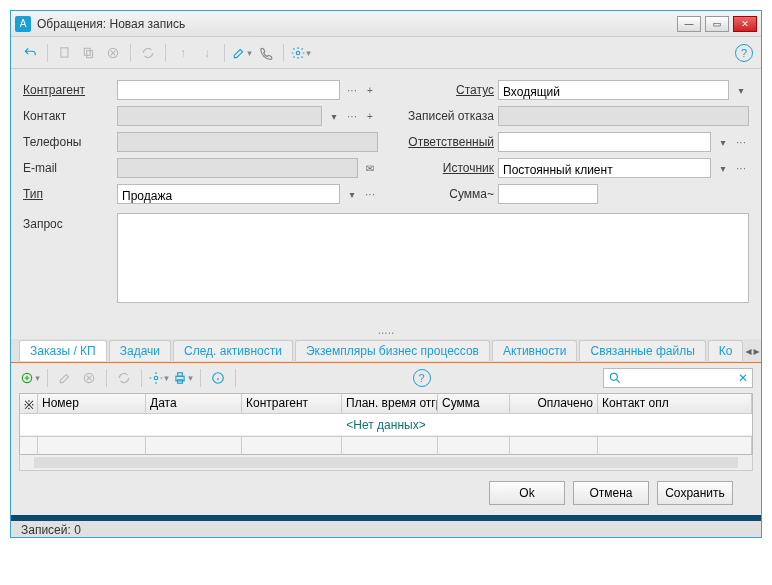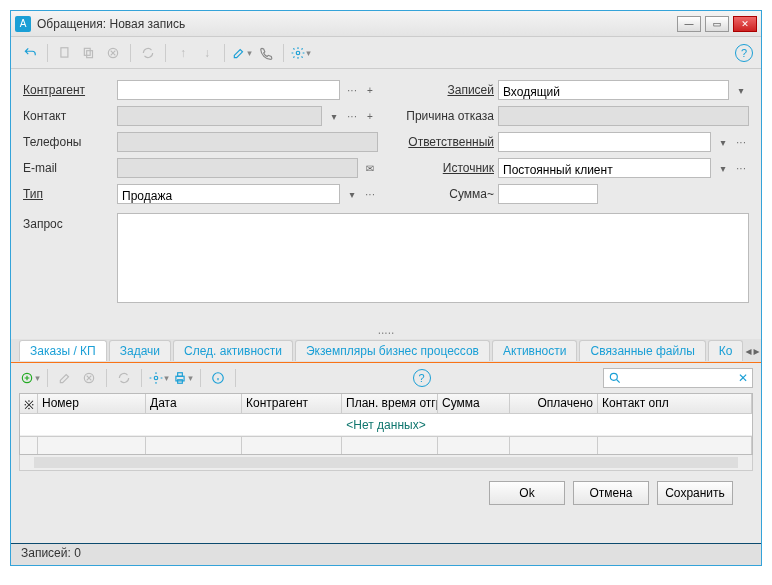--- a/index.html
+++ b/index.html
@@ -41,21 +41,21 @@
 .grid { border:1px solid #bbb; margin:0 8px; background:#fff; }
 .ghead { display:flex; background:linear-gradient(#f8f8f8,#e8e8e8); border-bottom:1px solid #ccc; height:20px;}
 .gcol { border-right:1px solid #ccc; padding:2px 4px; overflow:hidden; white-space:nowrap;}
 .gc0{width:18px;} .gc1{width:108px;} .gc2{width:96px;} .gc3{width:100px;} .gc4{width:96px;} .gc5{width:72px;} .gc6{width:88px;text-align:right;} .gc7{flex:1;}
 .gbody { height:22px; display:flex; align-items:center; justify-content:center; color:#0f766e; border-bottom:1px solid #eee;}
 .gfoot { display:flex; border-top:1px solid #ccc; height:18px; background:#f4f4f4;}
 .scrollbar { height:16px; background:#eee; margin:0 8px; border:1px solid #ccc; border-top:none; position:relative;}
 .scrollbar::before{content:''; position:absolute; left:14px; right:14px; top:2px; bottom:2px; background:#ddd;}
 .btnbar { display:flex; justify-content:flex-end; gap:8px; padding:10px 28px; }
 .btn { min-width:76px; height:24px; border:1px solid #aaa; background:linear-gradient(#fdfdfd,#e8e8e8); cursor:pointer; }
-.status { height:22px; border-top:1px solid #0c4a6e; background:#e0e0e0; padding:2px 10px; color:#333;margin-top:28px;}
+.status { height:22px; border-top:6px solid #0c4a6e; background:#e0e0e0; padding:2px 10px; color:#333;}
 .chev::after{content:'▾'; font-size:9px; margin-left:1px; color:#888;}
 svg { width:14px; height:14px; }
 </style>
 </head>
 <body>
 
 <div class="window">
   <div class="titlebar">
     <div class="ticon">A</div>
     <div class="title">Обращения: Новая запись</div>
@@ -156,30 +156,30 @@
             <span>Продажа</span>
           </div>
         <div class="inpctl">
             <div class="ctl">▾</div>
             <div class="ctl">···</div>
           </div>
       </div>
     </div>
     <div class="col right">
       <div class="row">
-        <div class="lbl r u">Записей</div>
+        <div class="lbl r u">Статус</div>
         <div class="inp">
             <span>Входящий</span>
           </div>
         <div class="inpctl">
             <div class="ctl">▾</div>
           </div>
       </div>
       <div class="row">
-        <div class="lbl r">Причина отказа</div>
+        <div class="lbl r">Записей отказа</div>
         <div class="inp dis"></div>
       </div>
       <div class="row">
         <div class="lbl r u">Ответственный</div>
         <div class="inp"></div>
         <div class="inpctl">
             <div class="ctl">▾</div>
             <div class="ctl">···</div>
           </div>
       </div>

